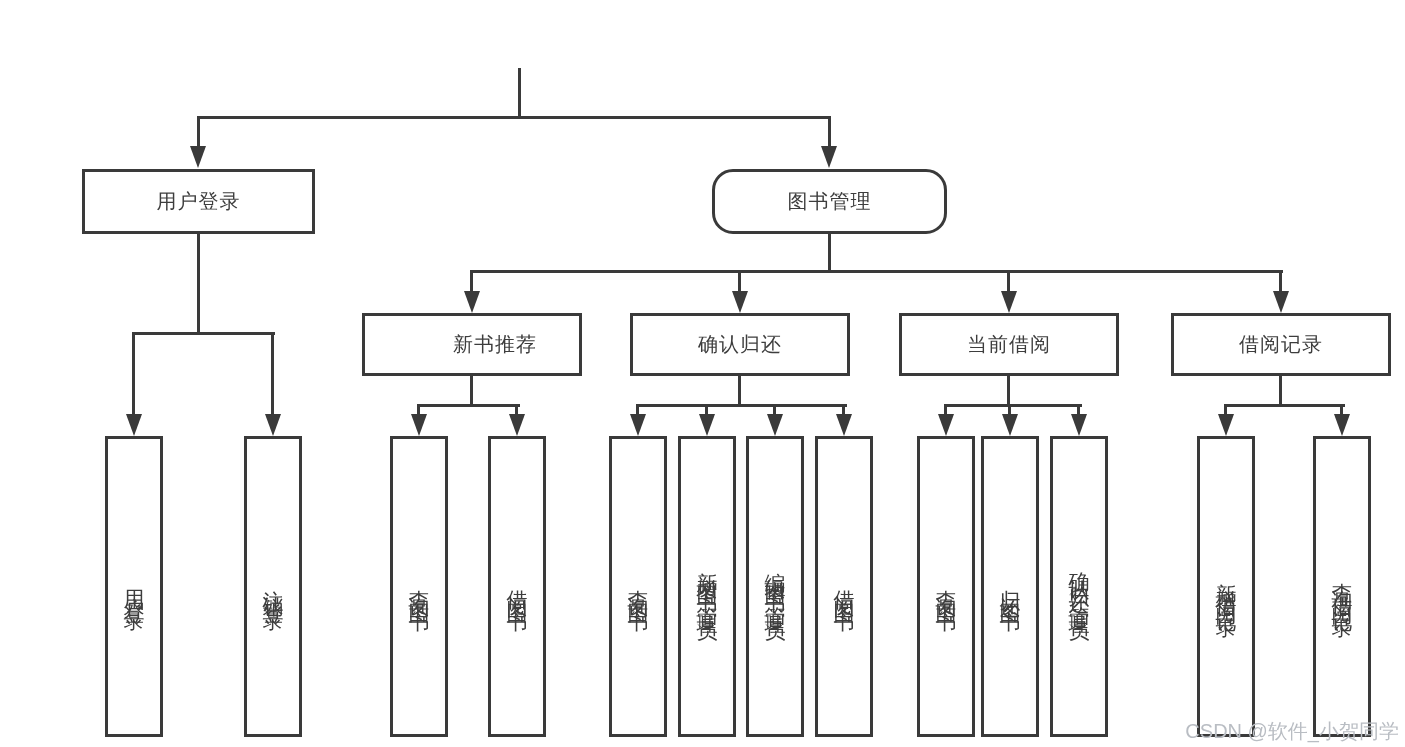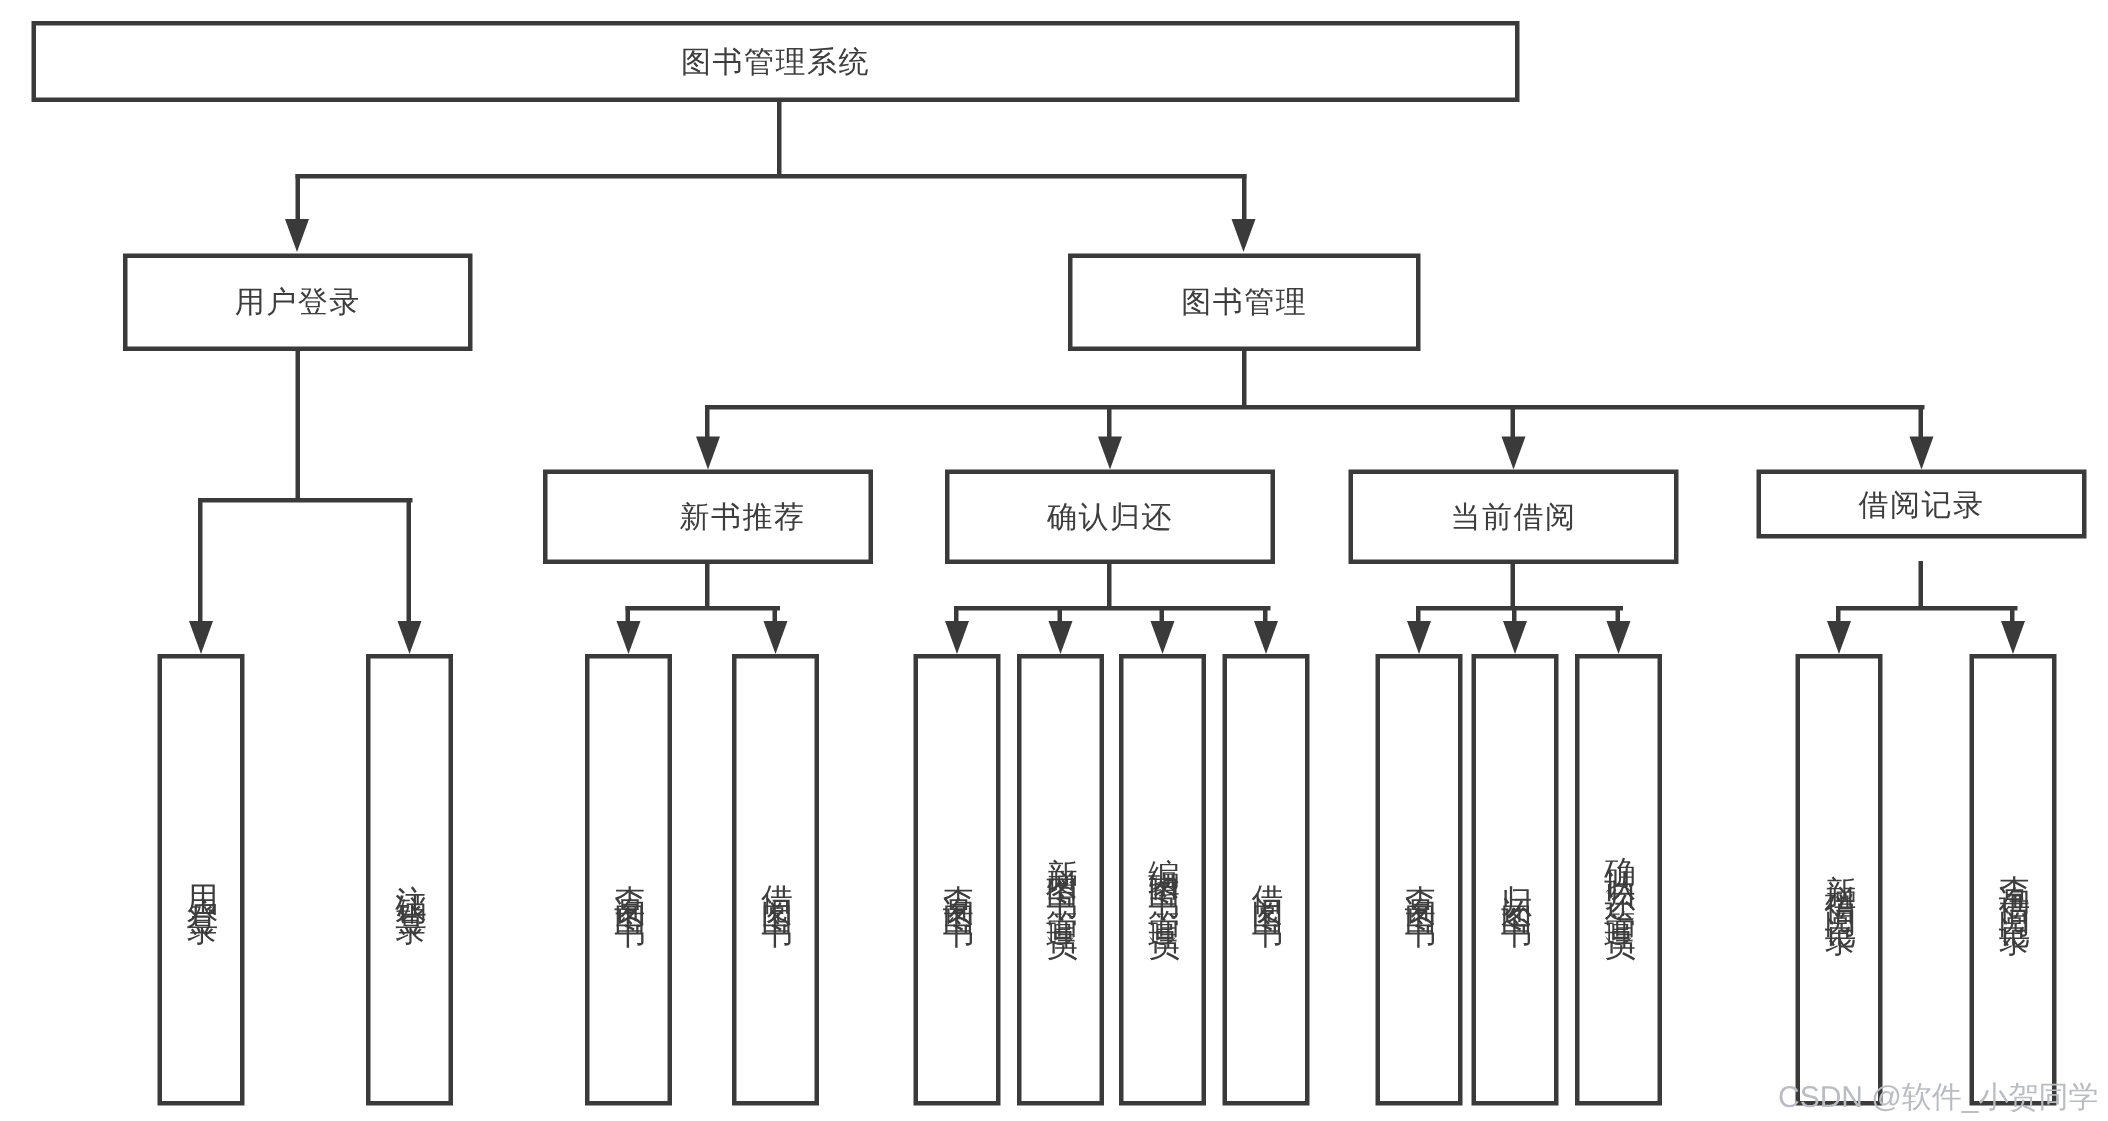--- a/index.html
+++ b/index.html
@@ -73,35 +73,32 @@
     font-size: 20px;
     color: var(--wm);
     z-index: 5;
   }
 </style>
 </head>
 <body>
 
 <div class="stage">
 
-  <div class="hbox" style="left:21px; top:14px; width:992px; height:54px;">
-    <span>图书管理系统</span>
-  </div>
 
   <div class="vl" style="left:518px; top:68px; height:49px;"></div>
   <div class="hl" style="left:197px; top:116px; width:634px;"></div>
   <div class="vl" style="left:197px; top:116px; height:32px;"></div>
   <div class="ar" style="left:190px; top:146px;"></div>
   <div class="vl" style="left:828px; top:116px; height:32px;"></div>
   <div class="ar" style="left:821px; top:146px;"></div>
 
   <div class="hbox" style="left:82px; top:169px; width:233px; height:65px;">
     <span>用户登录</span>
   </div>
-  <div class="hbox" style="left:712px; top:169px; width:235px; height:65px;">
+  <div class="hbox" style="left:712px; top:169px; width:235px; height:65px;border-radius:21px;">
     <span>图书管理</span>
   </div>
 
   <div class="vl" style="left:197px; top:233px; height:101px;"></div>
   <div class="hl" style="left:132px; top:332px; width:143px;"></div>
   <div class="vl" style="left:132px; top:332px; height:84px;"></div>
   <div class="ar" style="left:126px; top:414px;"></div>
   <div class="vl" style="left:271px; top:332px; height:84px;"></div>
   <div class="ar" style="left:265px; top:414px;"></div>
 
@@ -118,21 +115,21 @@
 
   <div class="hbox" style="left:362px; top:313px; width:220px; height:63px;padding-left:46px;">
     <span>新书推荐</span>
   </div>
   <div class="hbox" style="left:630px; top:313px; width:220px; height:63px;">
     <span>确认归还</span>
   </div>
   <div class="hbox" style="left:899px; top:313px; width:220px; height:63px;">
     <span>当前借阅</span>
   </div>
-  <div class="hbox" style="left:1171px; top:313px; width:220px; height:46px;">
+  <div class="hbox" style="left:1171px; top:313px; width:220px; height:63px;">
     <span>借阅记录</span>
   </div>
 
   <div class="vl" style="left:470px; top:374px; height:32px;"></div>
   <div class="hl" style="left:417px; top:404px; width:103px;"></div>
   <div class="vl" style="left:417px; top:404px; height:12px;"></div>
   <div class="ar" style="left:411px; top:414px;"></div>
   <div class="vl" style="left:515px; top:404px; height:12px;"></div>
   <div class="ar" style="left:509px; top:414px;"></div>
 

